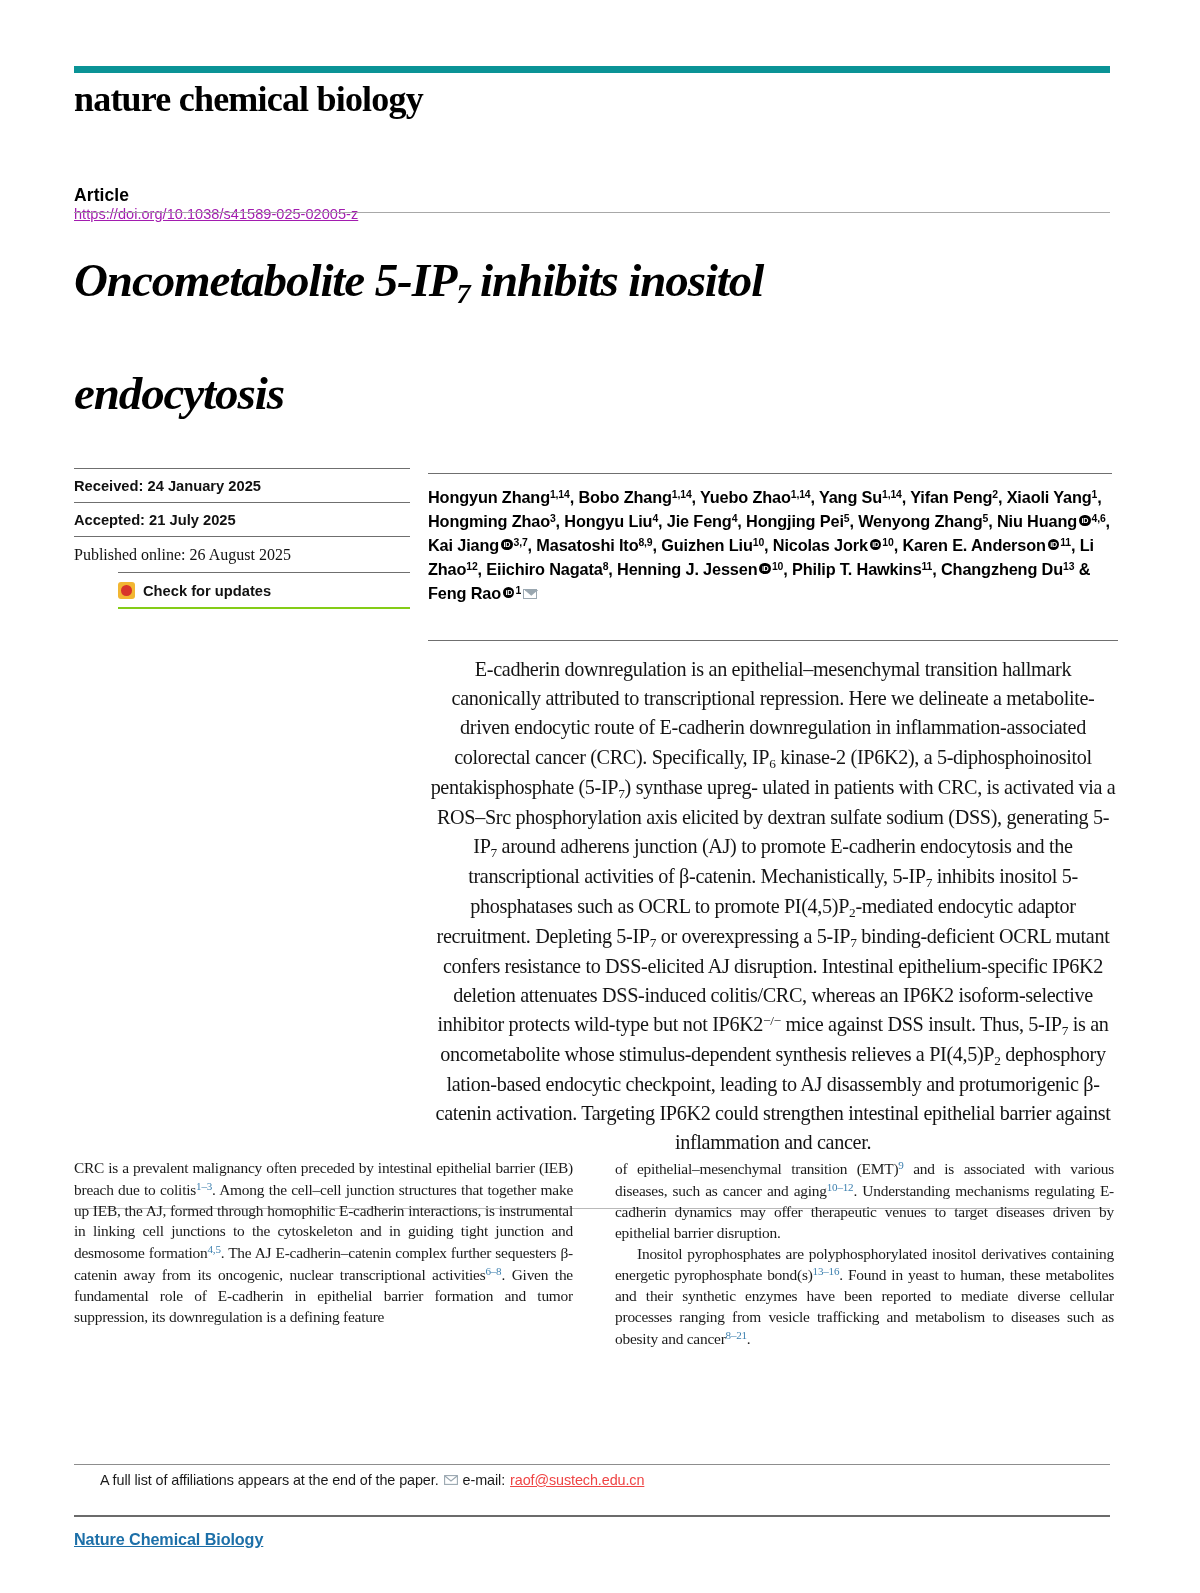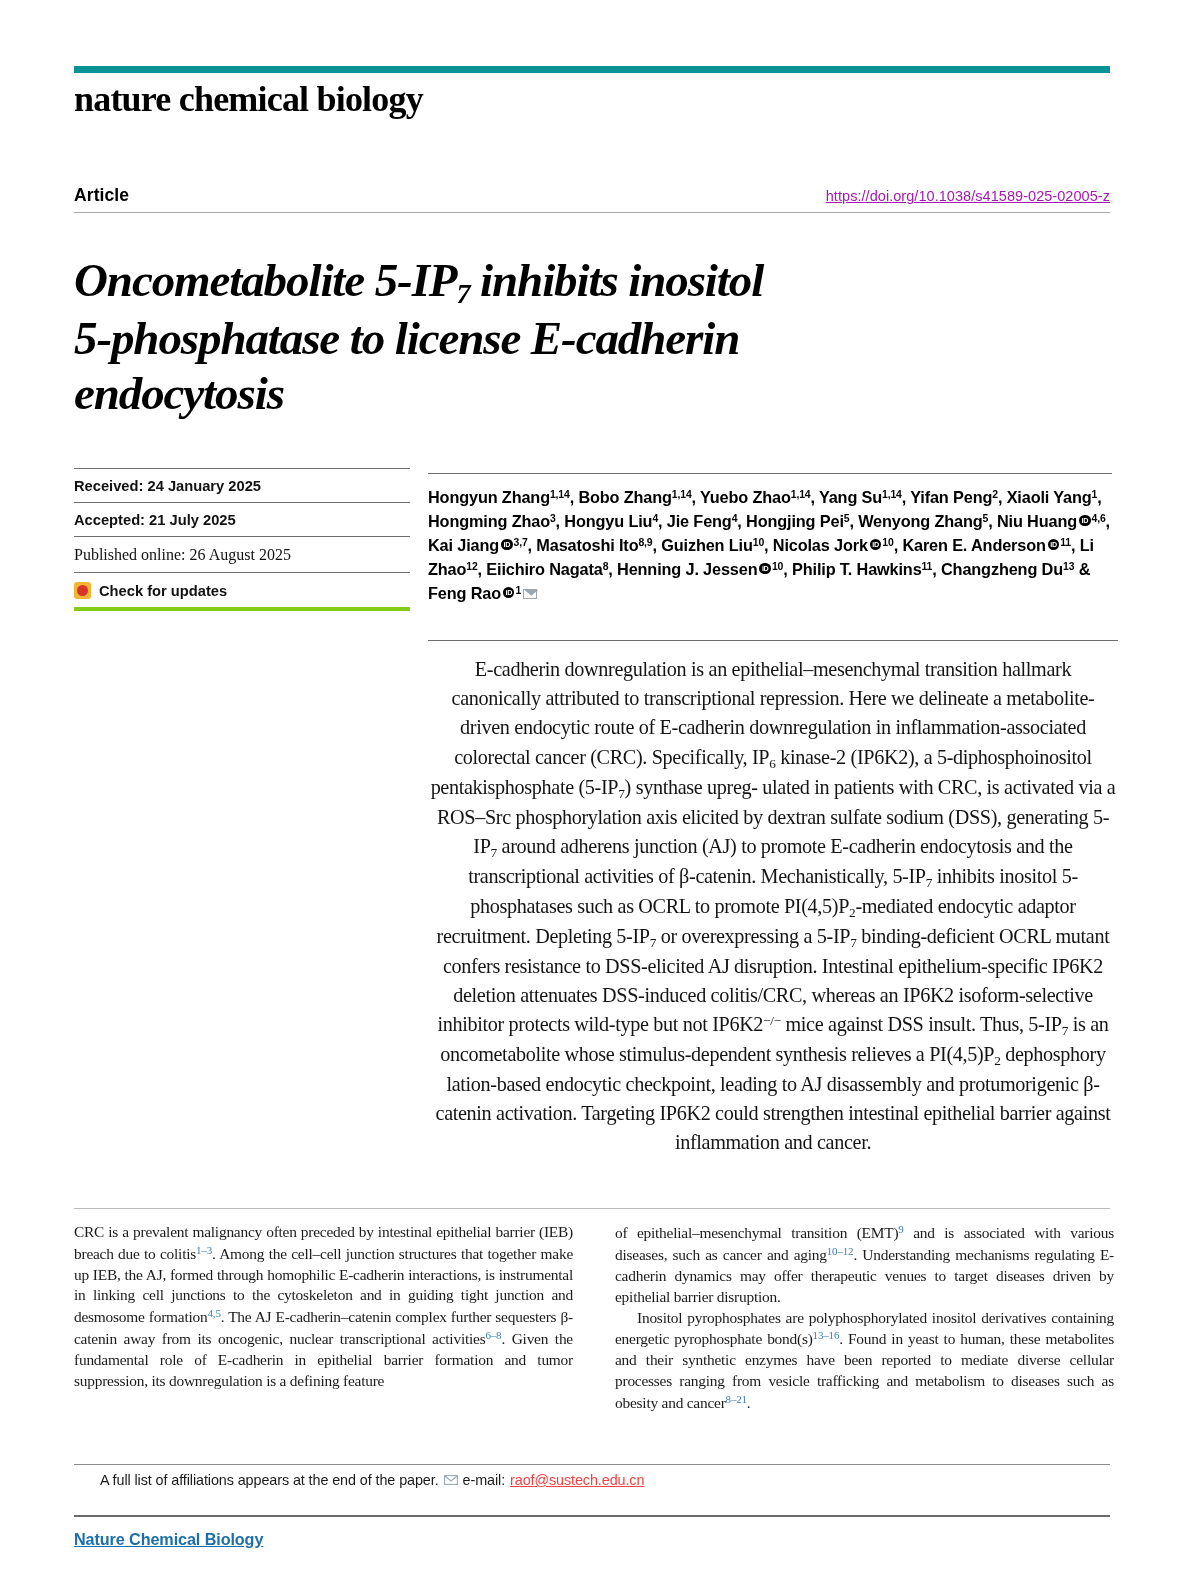--- a/index.html
+++ b/index.html
@@ -42,21 +42,21 @@
   }
 
   
   .artline {
     position: absolute;
     left: 74px;
     top: 185px;
     width: 1036px;
     display: flex;
     align-items: baseline;
-    justify-content: space-between;
+    flex-direction: column;
   }
   .artline .kicker {
     font-weight: 700;
     font-size: 17.5px;
     color: #000;
     letter-spacing: 0.1px;
   }
   .artline .doi {
     font-size: 14.5px;
     color: #a21caf;
@@ -102,21 +102,21 @@
     padding: 9px 0 8px 0;
     font-size: 14.7px;
     color: #111;
   }
   .meta-row.serif {
     font-family: "Liberation Serif", serif;
     font-size: 16px;
     font-weight: 400;
   }
   .meta-row.bold { font-weight: 700; }
-  .meta-row.last { border-bottom: 4px solid #84cc16; }
+  .meta-row.last { border-bottom: 2px solid #84cc16; margin-left: 44px; }
   .checkupd {
     display: flex;
     align-items: center;
     gap: 8px;
   }
   .crossmark {
     width: 17px; height: 17px;
     border-radius: 3px;
     background: #f2b632;
     position: relative;
@@ -217,21 +217,21 @@
     position: absolute;
     left: 74px;
     top: 1208px;
     width: 1036px;
     height: 1px;
     background: #b9b9b9;
   }
   .cols {
     position: absolute;
     left: 74px;
-    top: 1222px;
+    top: 1158px;
     width: 1040px;
     display: flex;
     gap: 42px;
   }
   .col {
     width: 499px;
     font-family: "Liberation Serif", serif;
     font-size: 15.4px;
     line-height: 1.345;
     letter-spacing: -0.22px;
@@ -305,21 +305,21 @@
   <div class="journal-logo">nature chemical biology</div>
 
   <div class="artline">
     <span class="kicker">Article</span>
     <a class="doi" href="#">https://doi.org/10.1038/s41589-025-02005-z</a>
   </div>
   <div class="doi-rule"></div>
 
   <h1 class="title">
     <span>Oncometabolite 5-IP</span><sub>7</sub><span> inhibits inositol</span><br>
-    <span>5-phosphatase to license E-cadherin</span><br>
+    <br>
     <span>endocytosis</span>
   </h1>
 
   <div class="meta">
     <div class="meta-row bold">Received: 24 January 2025</div>
     <div class="meta-row bold">Accepted: 21 July 2025</div>
     <div class="meta-row serif">Published online: 26 August 2025</div>
     <div class="meta-row last">
       <span class="checkupd">
         <span class="crossmark"></span>

